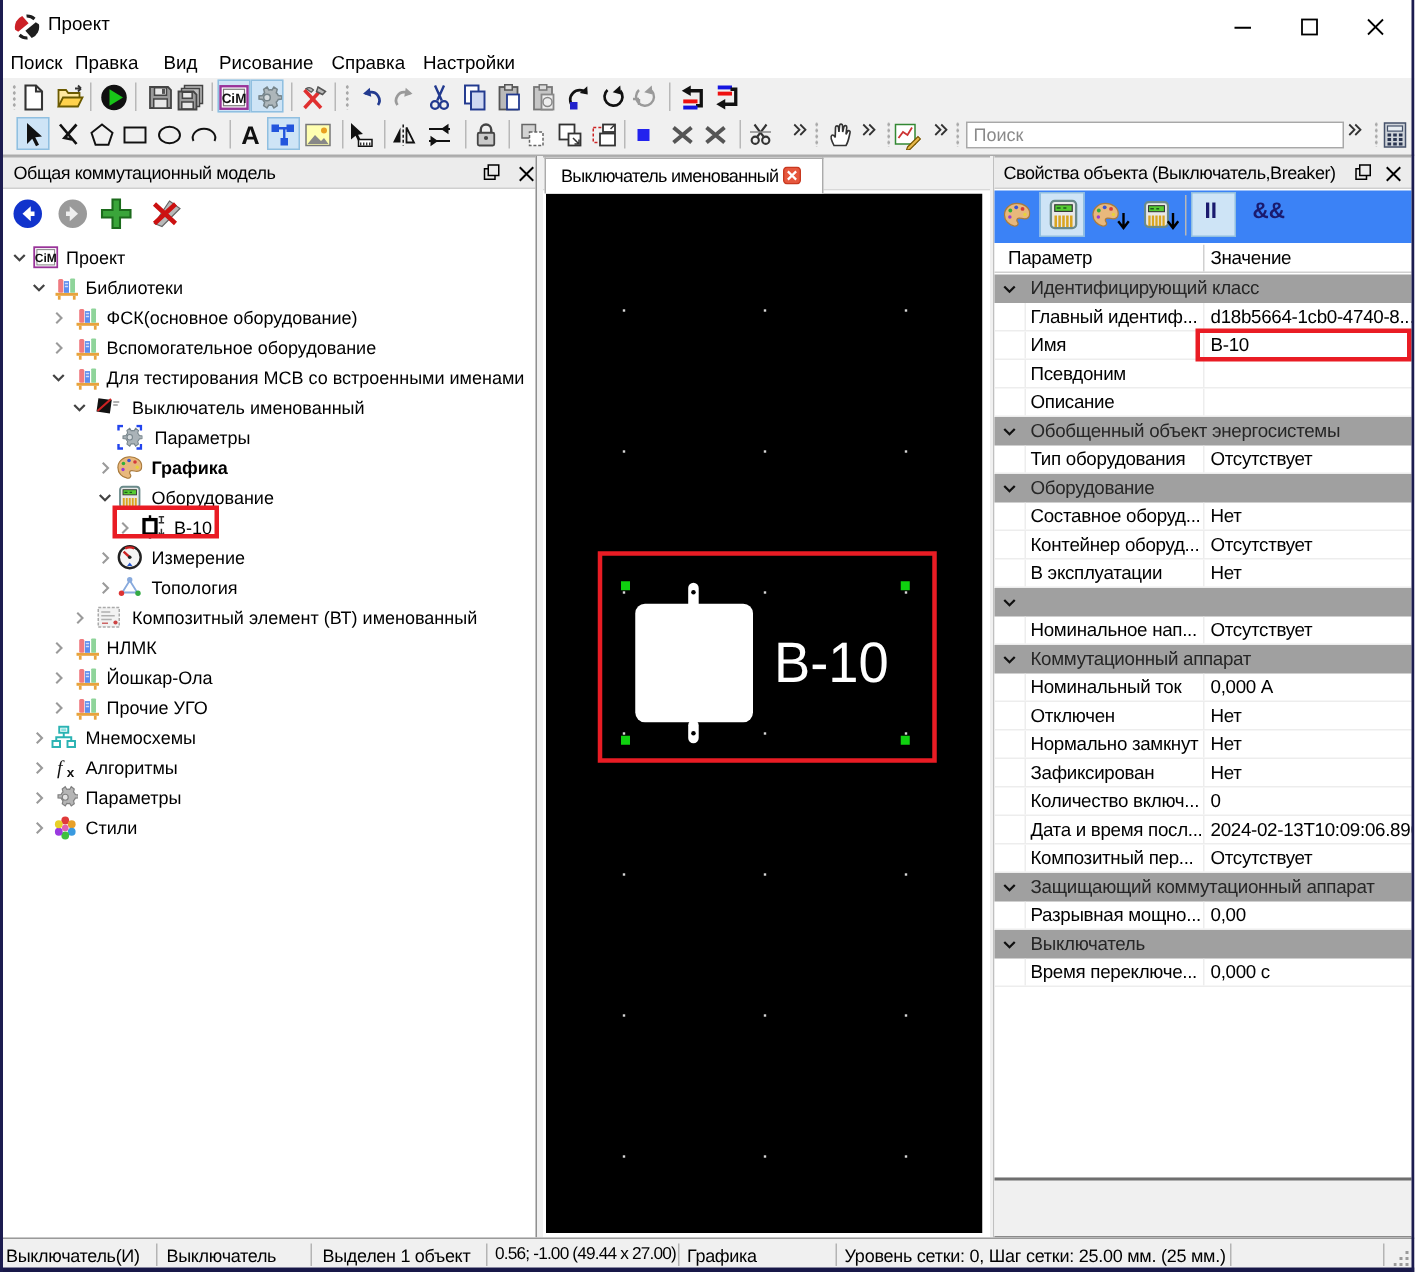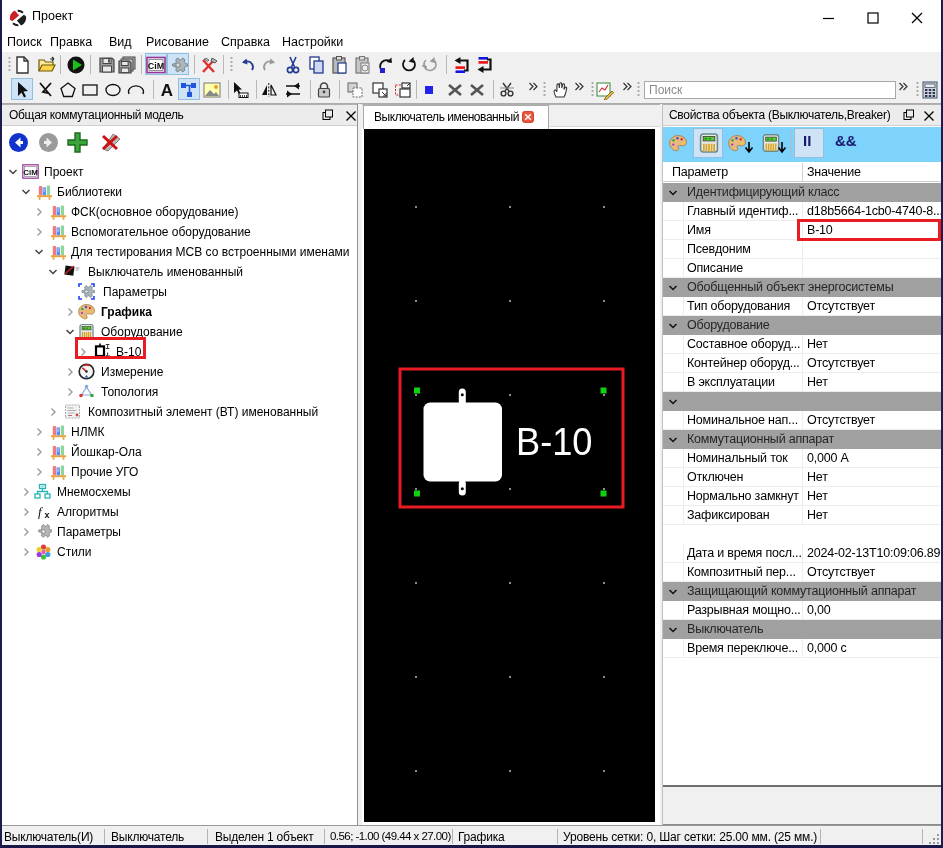--- a/index.html
+++ b/index.html
@@ -32,21 +32,21 @@
 .chv{position:absolute;top:5px;}
 .tico{position:absolute;top:1px;}
 .tlabel{position:absolute;top:0;}
 #splitL{left:357px;top:104px;width:5px;height:721px;background:#f0f0f0;border-left:1px solid #909090;}
 #centerarea{left:362px;top:104px;width:298px;height:721px;background:#f0f0f0;}
 #tabbar{left:0;top:0;width:298px;height:23px;background:#f0f0f0;border-top:1px solid #b0b0b0;border-bottom:1px solid #d8d8d8;}
 #tab1{position:absolute;left:1px;top:0px;width:186px;height:24px;z-index:5;background:#fff;border:1px solid #ababab;border-bottom:none;font-size:12px;letter-spacing:-0.44px;}
 #canvaswrap{left:0px;top:23px;width:298px;height:698px;background:#fff;}
 #splitR{left:660px;top:104px;width:3px;height:721px;background:#f0f0f0;}
 #rpanel{left:663px;top:104px;width:278px;height:721px;background:#fff;}
-#rtoolbar{left:0;top:23px;width:278px;height:35px;background:#7dd3fc;}
+#rtoolbar{left:0;top:23px;width:278px;height:35px;background:#3b82f6;}
 #pgrid{left:0;top:59px;width:278px;height:596px;font-size:12.5px;letter-spacing:-0.2px;}
 .prow{position:absolute;left:0;width:278px;height:19px;line-height:19px;white-space:nowrap;overflow:hidden;}
 .psec{background:#a0a0a0;color:#262626;}
 .plabel{position:absolute;left:24px;}
 .pvalue{position:absolute;left:144px;}
 #rgray{left:0;top:681px;width:278px;height:40px;background:#f0f0f0;border-top:2px solid #6e6e6e;border-bottom:1px solid #8a8a8a;}
 #rline{left:662px;top:104px;width:1px;height:721px;background:#c0c0c0;}
 </style>
 </head>
 <body>
@@ -832,20 +832,26 @@
           <span class="pvalue">Нет</span>
           <div class="abs" style="left:20px;top:0;width:1px;height:19px;background:#ededed"></div>
           <div class="abs" style="left:139px;top:0;width:1px;height:19px;background:#ededed"></div>
         </div>
         <div class="prow" style="top:343px;border-bottom:1px solid #ededed">
           <span class="plabel">Зафиксирован</span>
           <span class="pvalue">Нет</span>
           <div class="abs" style="left:20px;top:0;width:1px;height:19px;background:#ededed"></div>
           <div class="abs" style="left:139px;top:0;width:1px;height:19px;background:#ededed"></div>
         </div>
+        <div class="prow" style="top:362px;border-bottom:1px solid #ededed">
+          <span class="plabel">Количество включ...</span>
+          <span class="pvalue">0</span>
+          <div class="abs" style="left:20px;top:0;width:1px;height:19px;background:#ededed"></div>
+          <div class="abs" style="left:139px;top:0;width:1px;height:19px;background:#ededed"></div>
+        </div>
         <div class="prow" style="top:381px;border-bottom:1px solid #ededed">
           <span class="plabel">Дата и время посл...</span>
           <span class="pvalue">2024-02-13T10:09:06.896</span>
           <div class="abs" style="left:20px;top:0;width:1px;height:19px;background:#ededed"></div>
           <div class="abs" style="left:139px;top:0;width:1px;height:19px;background:#ededed"></div>
         </div>
         <div class="prow" style="top:400px;border-bottom:1px solid #ededed">
           <span class="plabel">Композитный пер...</span>
           <span class="pvalue">Отсутствует</span>
           <div class="abs" style="left:20px;top:0;width:1px;height:19px;background:#ededed"></div>

